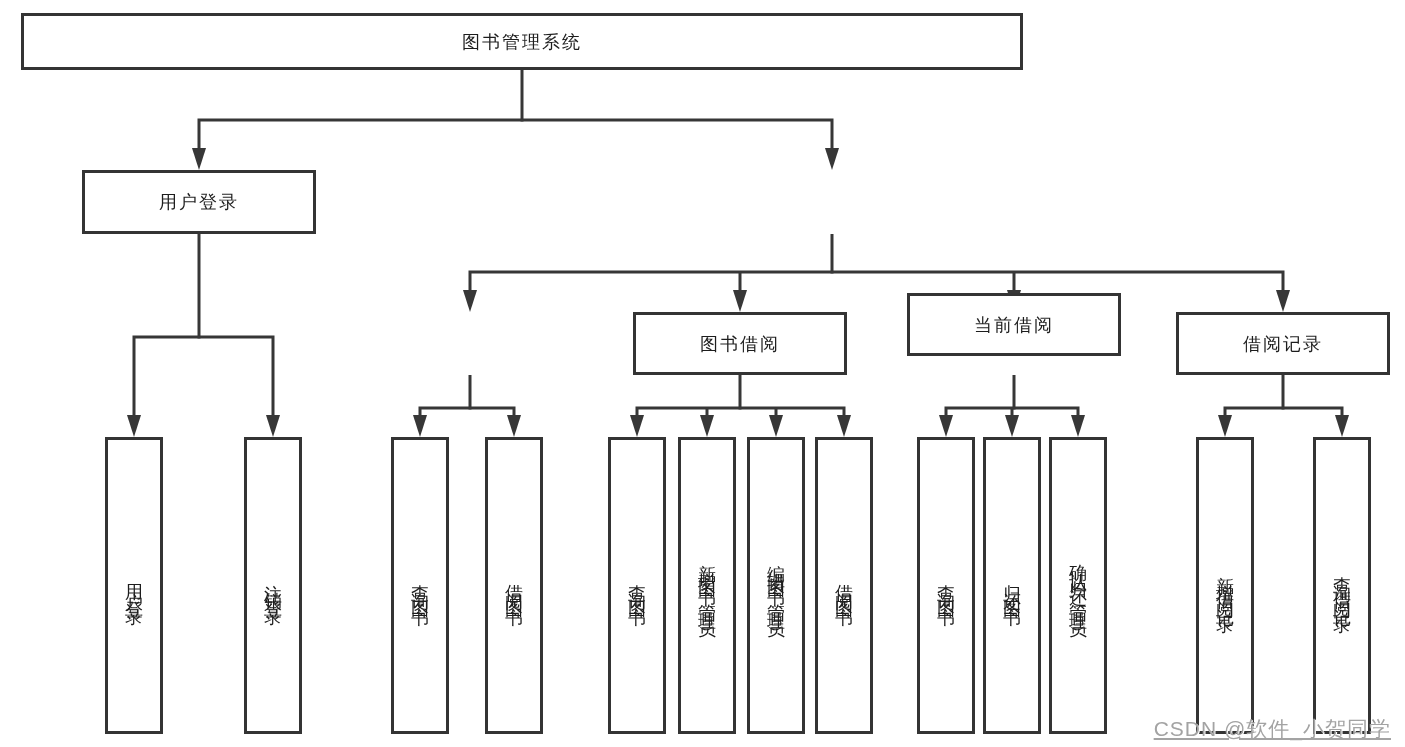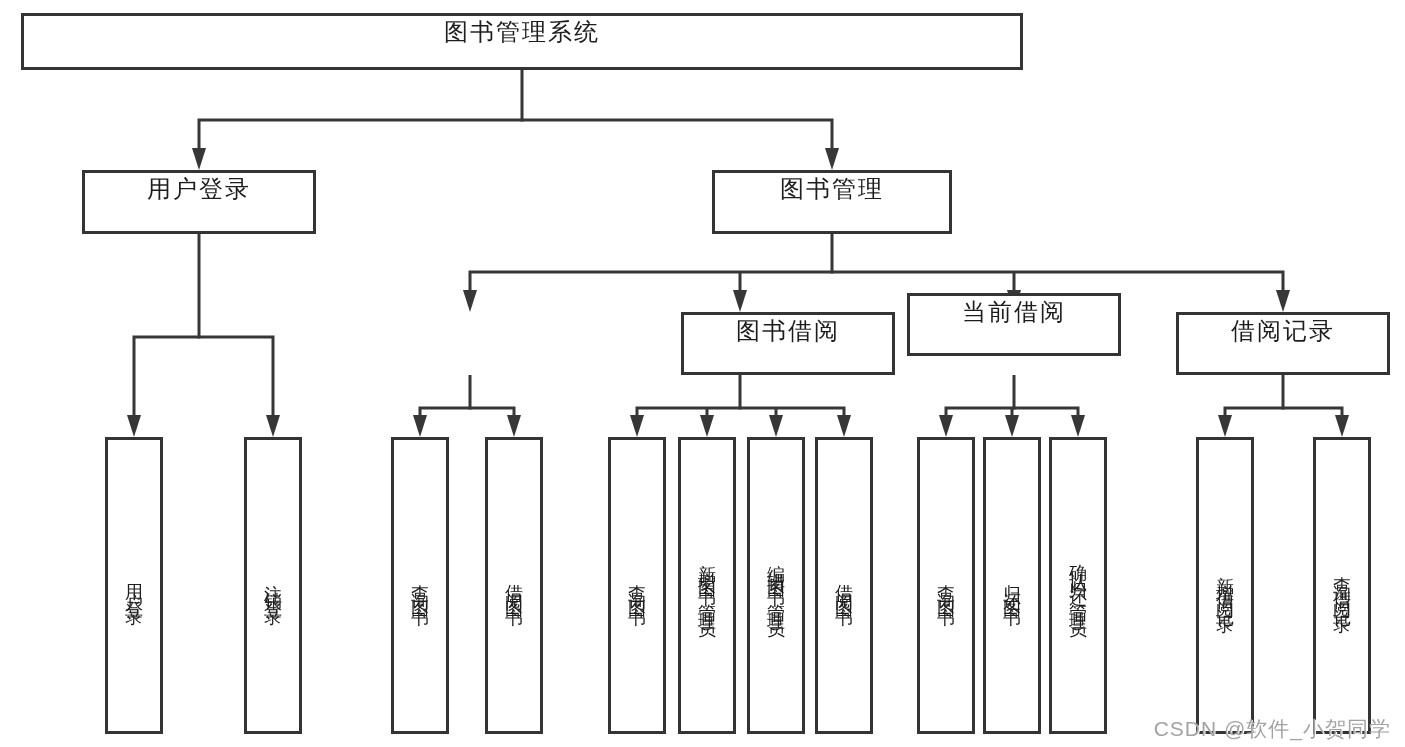--- a/index.html
+++ b/index.html
@@ -5,35 +5,35 @@
   html,body{margin:0;padding:0;background:#ffffff;}
   .canvas{
     position:relative;width:1405px;height:747px;background:#ffffff;overflow:hidden;
     font-family:"Liberation Sans", sans-serif;
   }
   .connectors{position:absolute;left:0;top:0;width:1405px;height:747px;}
   .connectors path{stroke:#373737;stroke-width:3;fill:none;}
   .connectors polygon{fill:#373737;stroke:none;}
   .hbox{
     position:absolute;box-sizing:border-box;background:#ffffff;
-    border:3px solid #343434;display:flex;align-items:flex-start;justify-content:center;
-    font-size:24px;letter-spacing:2px;color:#1d1d1d;white-space:nowrap;
+    border:3px solid #343434;display:flex;align-items:center;justify-content:center;
+    font-size:18px;letter-spacing:2px;color:#1d1d1d;white-space:nowrap;
   }
   .vbox{
     position:absolute;box-sizing:border-box;background:#ffffff;
     border:3px solid #343434;width:58px;top:437px;height:297px;
     display:flex;align-items:center;justify-content:center;
   }
   .vbox span{
     writing-mode:vertical-rl;text-orientation:mixed;
     font-size:18px;letter-spacing:8px;line-height:1;color:#1d1d1d;
   }
   .watermark{
     position:absolute;right:14px;bottom:4px;font-size:21px;letter-spacing:1px;
-    color:#a3a3a3;text-shadow:1px 1px 0 #ffffff;white-space:nowrap;
+    color:#a3a3a3;text-shadow:1px 1px 0 #ffffff;white-space:nowrap;text-decoration:underline;
   }
 </style>
 </head>
 <body>
 
 <div class="canvas">
 
   <svg class="connectors" viewBox="0 0 1405 747" xmlns="http://www.w3.org/2000/svg">
     <g>
       <path d="M522,69 V121.5"></path>
@@ -89,25 +89,22 @@
     </g>
   </svg>
 
   <div class="hbox" style="left:21px;top:13px;width:1002px;height:57px;">
     <span>图书管理系统</span>
   </div>
 
   <div class="hbox" style="left:82px;top:170px;width:234px;height:64px;">
     <span>用户登录</span>
   </div>
-  <div class="hbox" style="left:712px;top:170px;width:240px;height:64px;">
-    <span>图书管理</span>
-  </div>
 
-  <div class="hbox" style="left:633px;top:312px;width:214px;height:63px;margin-left:48px;">
+  <div class="hbox" style="left:633px;top:312px;width:214px;height:63px;">
     <span>图书借阅</span>
   </div>
   <div class="hbox" style="left:907px;top:293px;width:214px;height:63px;">
     <span>当前借阅</span>
   </div>
   <div class="hbox" style="left:1176px;top:312px;width:214px;height:63px;">
     <span>借阅记录</span>
   </div>
 
   <div class="vbox" style="left:105px;">

